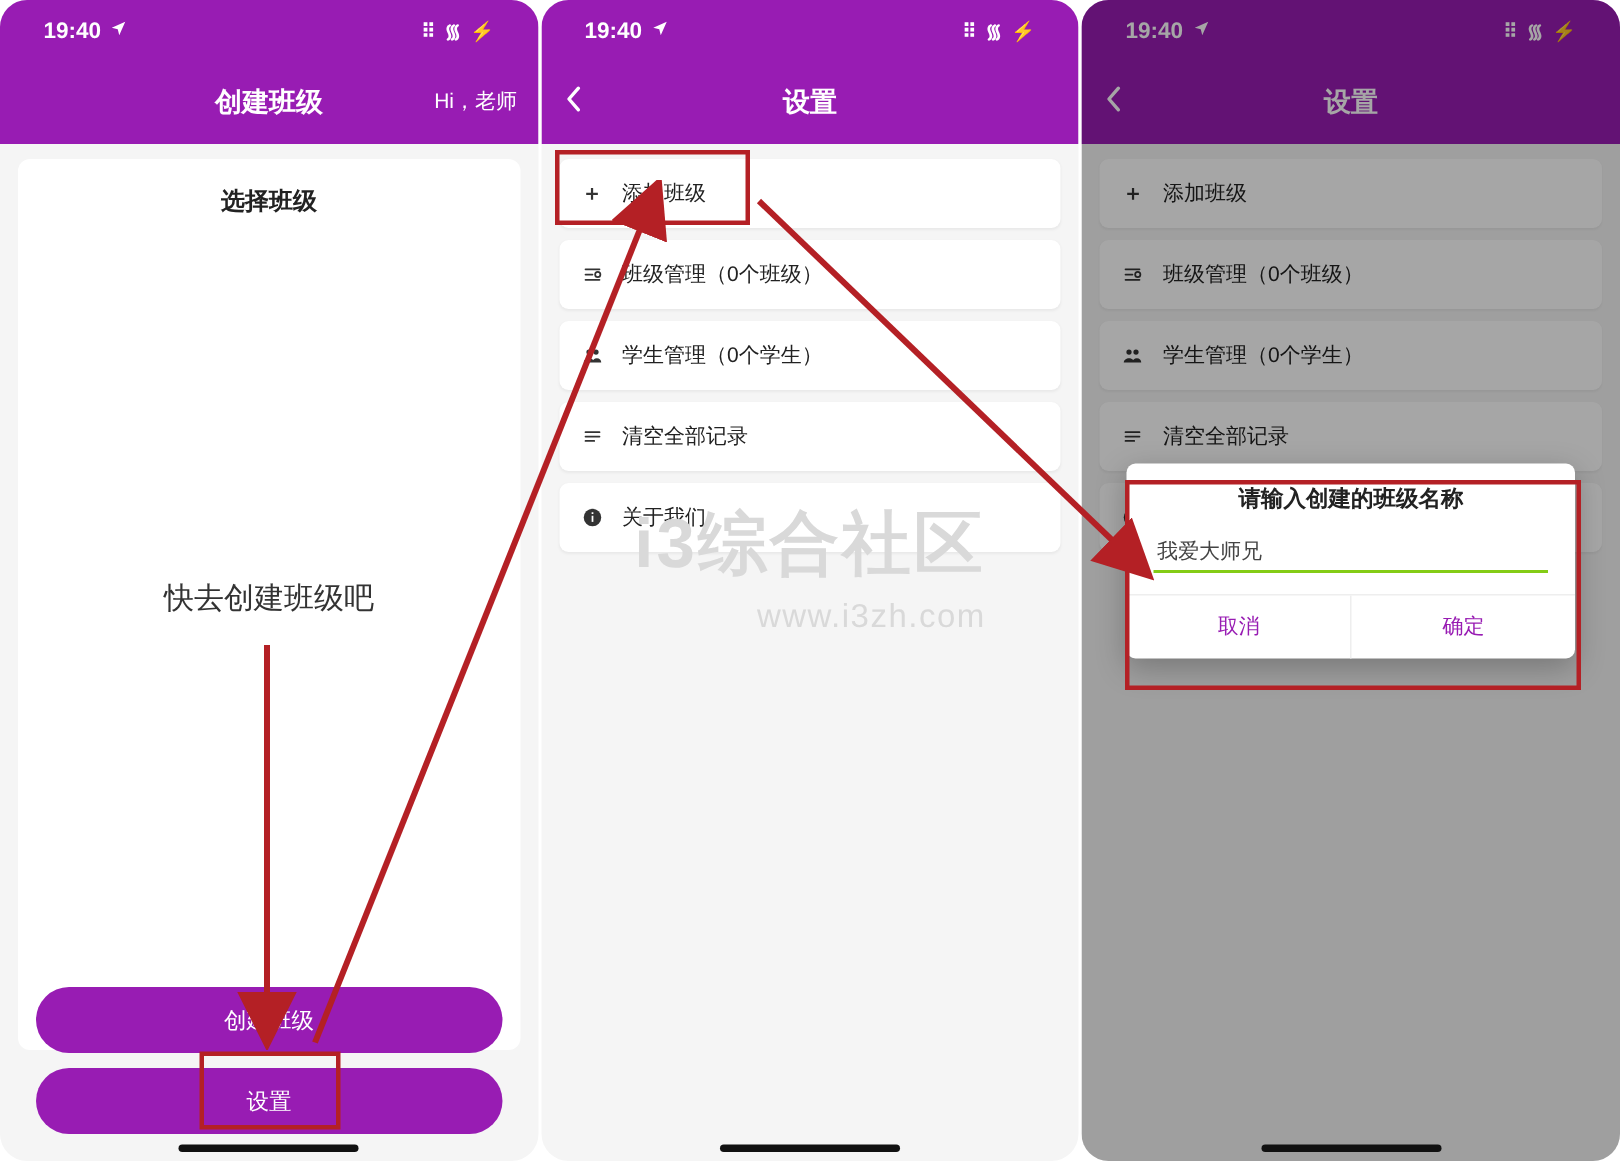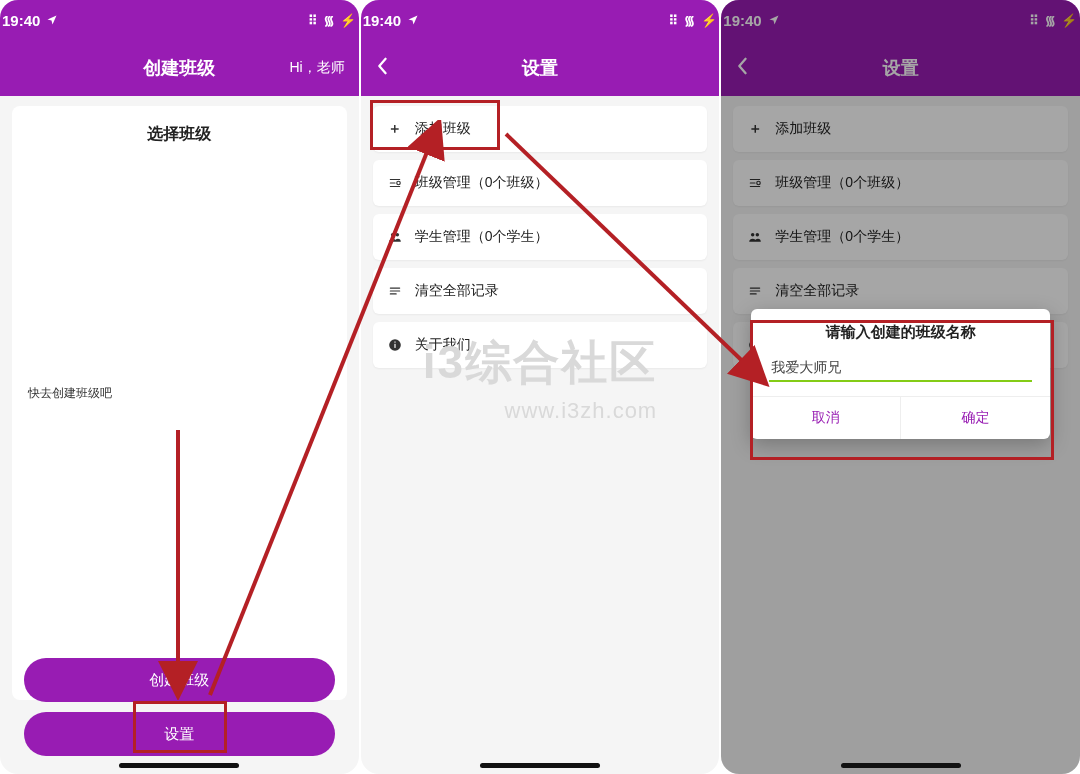--- a/index.html
+++ b/index.html
@@ -26,21 +26,21 @@
       overflow: hidden;
       position: relative;
     }
     .status-bar {
       height: 40px;
       background: #981cb3;
       color: #fff;
       display: flex;
       align-items: center;
       justify-content: space-between;
-      padding: 0 2px;
+      padding: 0 29px;
       font-size: 15px;
       font-weight: 600;
     }
     .status-left { display:flex; align-items:center; gap:6px; }
     .status-right { display: flex; align-items: center; gap: 6px; font-size: 13px; }
     .header {
       height: 56px;
       background: #981cb3;
       color: #fff;
       display: flex;
@@ -71,22 +71,23 @@
       height: calc(100% - 180px);
       position: relative;
     }
     .select-class-title {
       text-align: center;
       font-weight: 700;
       font-size: 16px;
       color: #222;
     }
     .empty-msg {
+      text-align: center;
       margin-top: 240px;
-      font-size: 12px;
+      font-size: 20px;
       color: #333;
     }
     .footer-buttons {
       position: absolute;
       bottom: 18px;
       left: 24px;
       right: 24px;
     }
     .pill-btn {
       background: #981cb3;

